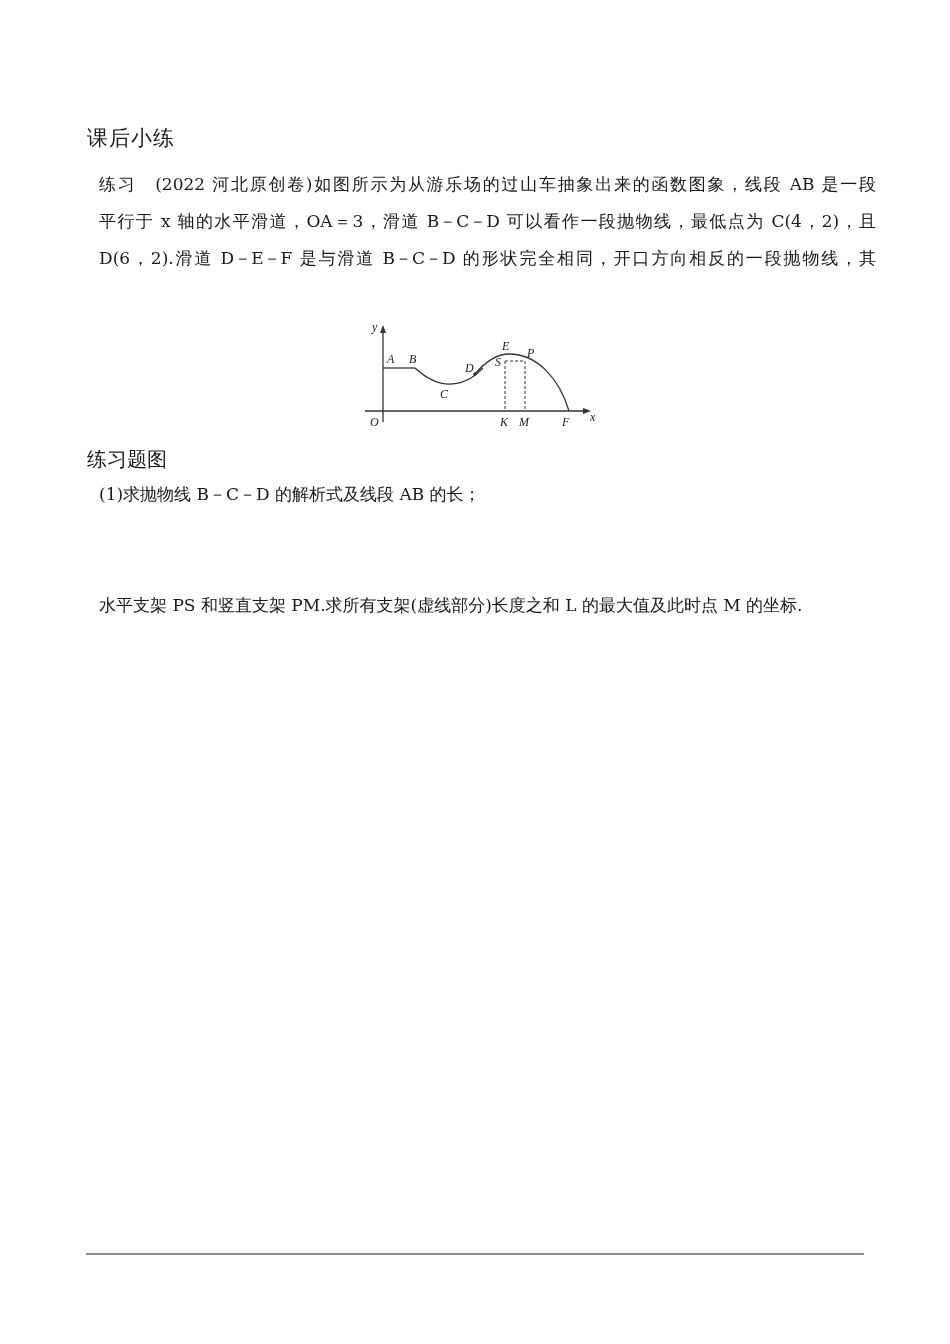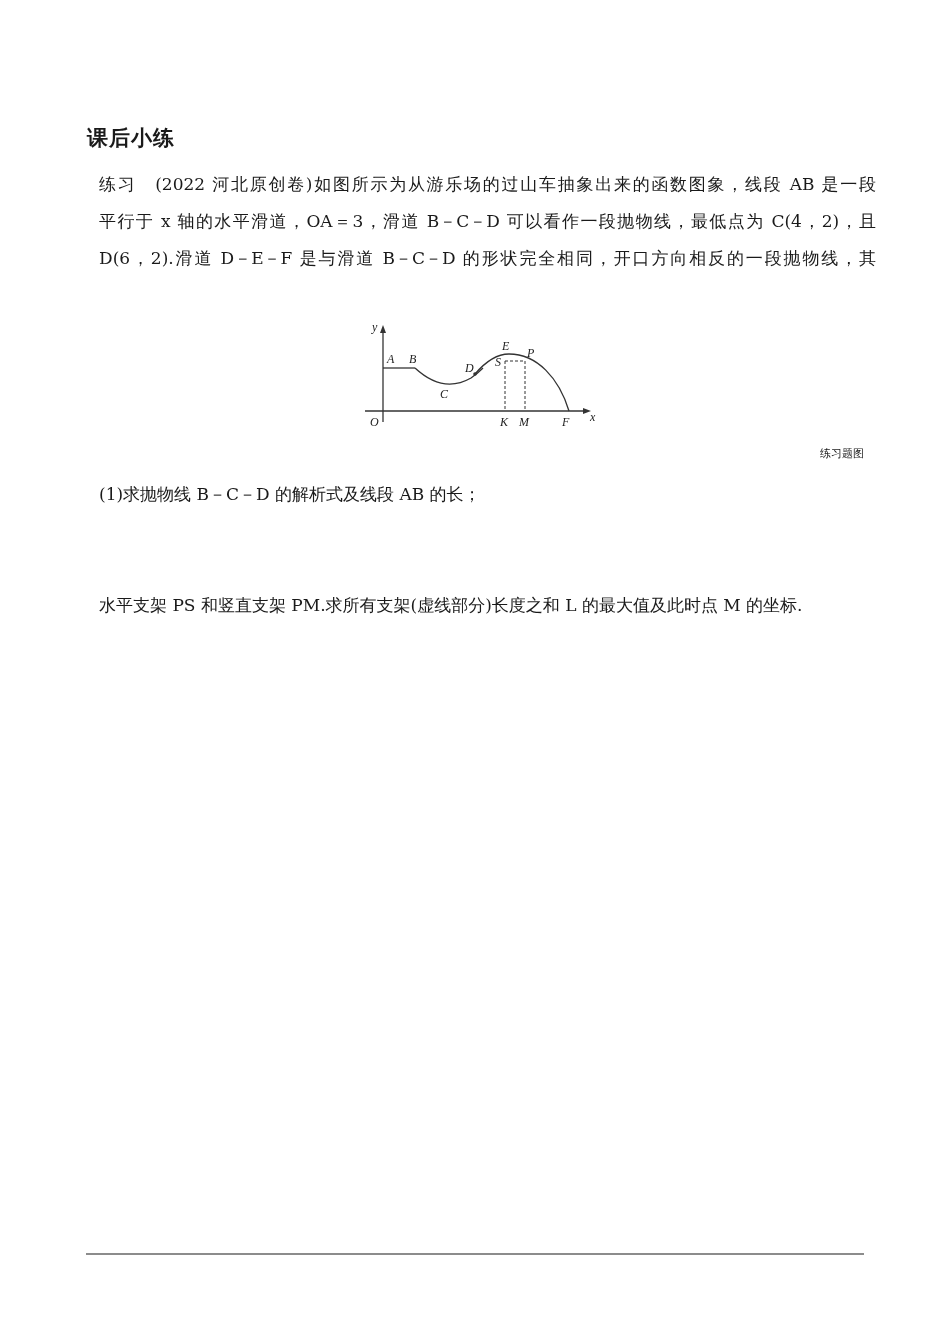--- a/index.html
+++ b/index.html
@@ -1,26 +1,26 @@
 <!DOCTYPE html>
 <html><head>
 <meta charset="utf-8">
 <style>
   html, body { margin: 0; padding: 0; background: #ffffff; }
   body { width: 950px; height: 1344px; position: relative; overflow: hidden;
          font-family: "DejaVu Serif", "Liberation Serif", serif; color: #1a1a1a; }
   .page { position: absolute; left: 87px; top: 0; width: 777px; }
-  .section-title { position: absolute; left: 0; top: 124px; font-size: 21px; font-weight: bold;
+  .section-title { position: absolute; left: 0; top: 124px; font-size: 21px; font-weight: normal;
                    font-family: "DejaVu Sans", "Liberation Sans", sans-serif; letter-spacing: 1px; }
   .para { position: absolute; left: 12px; width: 777px; font-size: 17px; line-height: 37px;
           text-align: justify; text-align-last: left; }
   .line { display: block; height: 37px; white-space: nowrap; text-align: justify; text-align-last: justify; }
   .line.last { text-align-last: left; }
   .figure { position: absolute; left: 272px; top: 318px; width: 240px; height: 112px; }
-  .caption { position: absolute; left: 0; width: 777px; top: 446px; text-align: right; font-size: 11px; }
+  .caption { position: absolute; left: 0; width: 777px; top: 446px; text-align: left; font-size: 20px; }
   .rule { position: absolute; left: 86px; top: 1253px; width: 778px; height: 2px; background: #8c8c8c; }
   .fig-label { font-family: "Liberation Serif", "DejaVu Serif", serif; font-style: italic; font-size: 12px; fill: #222; }
 </style>
 </head>
 <body>
 
 <div class="page">
   <div class="section-title">课后小练</div>
 
   <div class="para" style="top:166px;">

